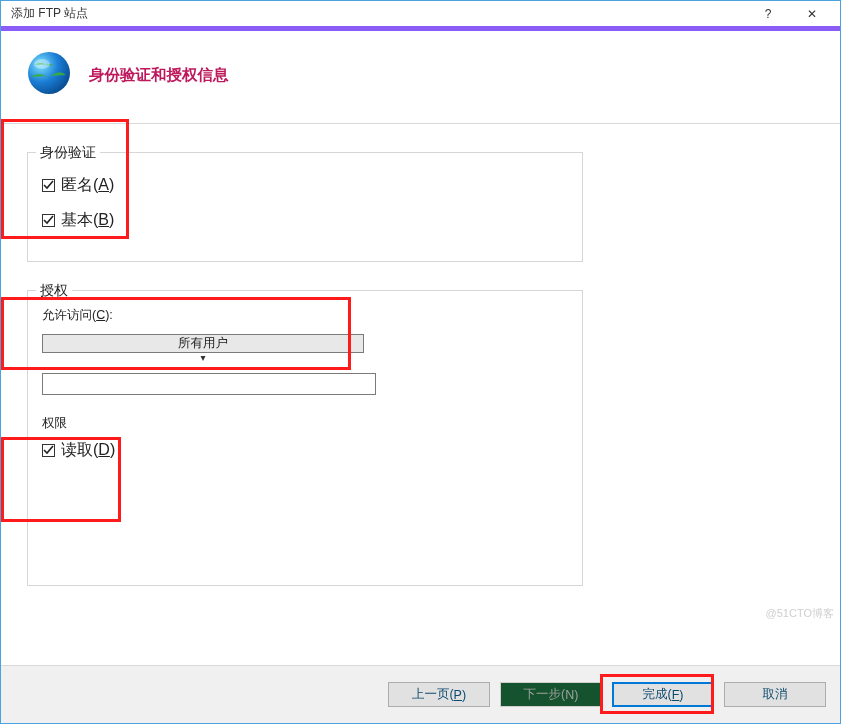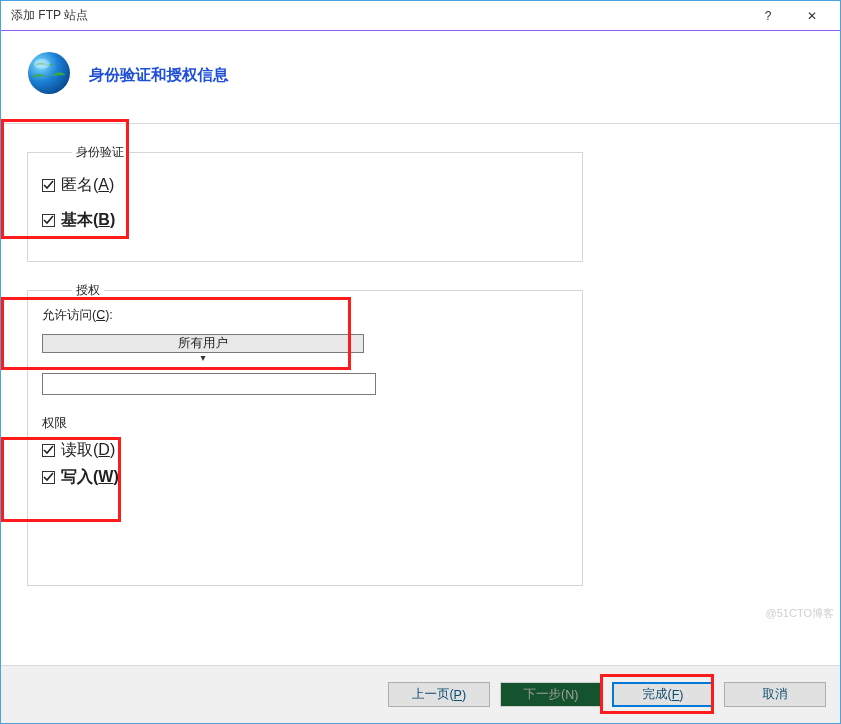--- a/index.html
+++ b/index.html
@@ -7,46 +7,46 @@
     .window {
       width: 841px; height: 724px;
       border: 1px solid #4aa3df;
       background: #fff;
       position: relative;
       display: flex; flex-direction: column;
     }
     .titlebar {
       height: 30px; display: flex; align-items: center;
       padding: 0 6px 0 10px; font-size: 12px; color: #333;
-      border-bottom: 1px solid #8b5cf6;
+      border-bottom: 5px solid #8b5cf6;
     }
     .titlebar .title { flex: 1; }
     .titlebar .btn { width: 44px; height: 28px; display:flex; align-items:center; justify-content:center; color:#333; }
     .header {
       display: flex; align-items: center; gap: 16px;
       padding: 18px 20px 22px 24px;
       border-bottom: 1px solid #d9d9d9;
     }
     .globe { width: 48px; height: 48px; }
-    .header-title { font-size: 15.5px; font-weight: bold; color: #1d4ed8; }
+    .header-title { font-size: 15.5px; font-weight: bold; color: #be185d; }
     .content {
       flex: 1; padding: 28px 26px 10px 26px;
       color: #222; font-size: 12.5px;
       position: relative;
     }
     .groupbox {
       border: 1px solid #d6d6d6; padding: 14px 14px 18px 14px; margin-bottom: 28px;
       position: relative; width: 556px;
     }
     .groupbox > .legend {
       position: absolute; top: -9px; left: 8px; background: #fff; padding: 0 4px;
-      font-size: 12px; color: #222; margin-left: 36px;
+      font-size: 14px; color: #222;
     }
     .chkline { display: flex; align-items: center; gap: 6px; margin: 8px 0 14px 0; }
-    .chkline:last-child { margin-bottom: 0; font-weight: bold;}
+    .chkline:last-child { margin-bottom: 0;}
     .chk {
       width: 13px; height: 13px; border: 1px solid #333; display: inline-flex;
       align-items: center; justify-content: center; background: #fff;
     }
     .chk svg { display:block; }
     .auth-label { font-size: 16px; }
     .access-label { margin: 2px 0 10px 0; }
     .dropdown {
       width: 322px; height: 19px; border: 1px solid #7a7a7a; background: #e8e8e8;
       display: flex; align-items: center; justify-content: space-between; padding: 0 6px;
@@ -159,30 +159,20 @@
           <span class="chk">
             <svg width="11" height="11" viewBox="0 0 11 11">
                 <path d="M1 5 L4 8 L10 1" stroke="#222" stroke-width="1.6" fill="none"></path>
               </svg>
           </span>
           <span class="auth-label">
             <span>读取(</span><span class="underline-letter">D</span><span>)</span>
           </span>
         </div>
 
-        <div class="chkline" style="margin:4px 0 0 0;">
-          <span class="chk">
-            <svg width="11" height="11" viewBox="0 0 11 11">
-                <path d="M1 5 L4 8 L10 1" stroke="#222" stroke-width="1.6" fill="none"></path>
-              </svg>
-          </span>
-          <span class="auth-label">
-            <span>写入(</span><span class="underline-letter">W</span><span>)</span>
-          </span>
-        </div>
       </div>
     </div>
 
     <div class="hl" style="left:0px; top:-5px; width:128px; height:120px;"></div>
     <div class="hl" style="left:0px; top:173px; width:350px; height:73px;"></div>
     <div class="hl" style="left:0px; top:313px; width:120px; height:85px;"></div>
 
     <span class="watermark">@51CTO博客</span>
   </div>
 

